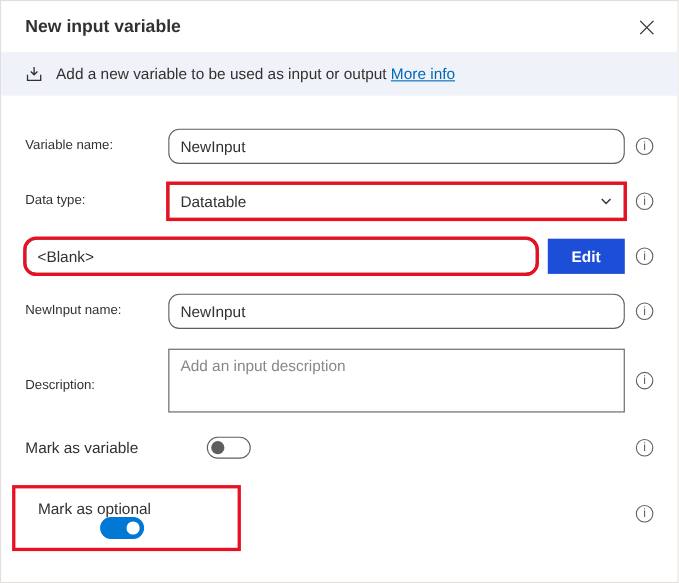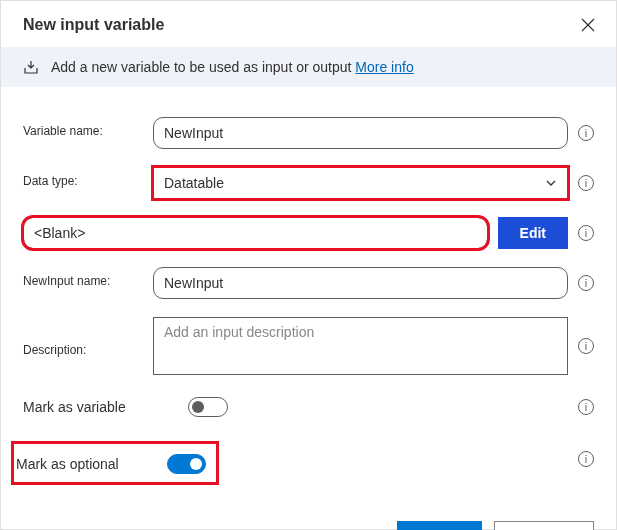--- a/index.html
+++ b/index.html
@@ -29,21 +29,21 @@
   .highlight-red { outline: 3px solid #e81123; outline-offset: -1px; align-items: center; }
   .edit-btn { height: 32px; padding: 0 22px; background: #1d4ed8; color: #fff; border: none; font-size: 14px; font-weight: 600; cursor: pointer; }
   .toggle-row { display: flex; align-items: center; margin-bottom: 16px; }
   .toggle-label-col { width: 165px; font-size: 14px; }
   .toggle { width: 40px; height: 20px; border-radius: 10px; position: relative; cursor: pointer; }
   .toggle-off { background: #fff; border: 1px solid #605e5c; }
   .toggle-off .knob { width: 12px; height: 12px; border-radius: 50%; background: #605e5c; position: absolute; top: 3px; left: 3px; }
   .toggle-on { background: #0078d4; border: 1px solid #0078d4; }
   .toggle-on .knob { width: 12px; height: 12px; border-radius: 50%; background: #fff; position: absolute; top: 3px; right: 3px; }
   .info-right { margin-left: auto; }
-  .optional-section { border: 3px solid #e81123; padding: 10px 10px 8px 2px; margin: 8px 0 0 -12px; width: 208px; display: flex; align-items: center; }
+  .optional-section { border: 3px solid #e81123; padding: 10px 10px 8px 2px; margin: 8px 0 0 -12px; width: 208px; display: flex; align-items: center; flex-direction: column; }
   .optional-wrapper { display: flex; align-items: center; margin-bottom: 10px; }
   .footer { display: flex; justify-content: flex-end; gap: 12px; padding: 16px 22px 22px; }
   .btn { height: 34px; padding: 0 26px; font-size: 14px; font-weight: 600; cursor: pointer; border: none; }
   .btn-primary { background: #0078d4; color: #fff; }
   .btn-secondary { background: #fff; color: #323130; border: 1px solid #8a8886; }
   .dv-field { flex: 1; }
   .dv-value-wrap { display: flex; align-items: flex-end; gap: 10px; }
 </style>
 </head>
 <body>

